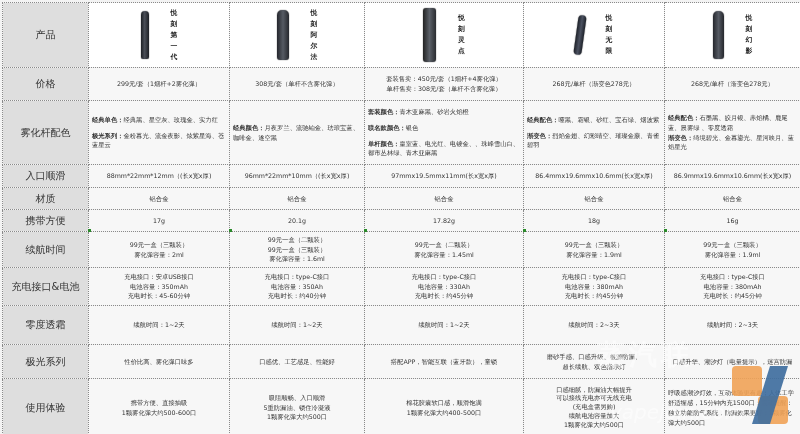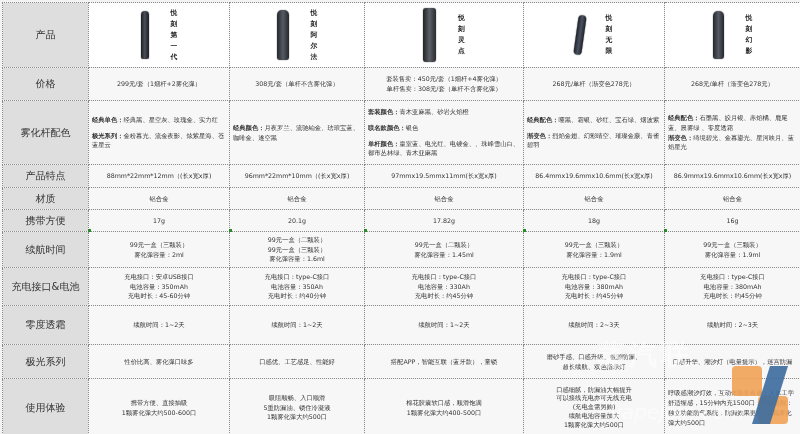--- a/index.html
+++ b/index.html
@@ -145,21 +145,21 @@
         <span class="gap"></span>
         <span class="line"><span class="lbl">渐变色：</span><span>烈焰金翅、幻彩晴空、璀璨金蕨、青雀碧羽</span></span>
       </td>
       <td class="left">
         <span class="line"><span class="lbl">经典配色：</span><span>石墨黑、皎月银、赤焰橘、鹿尾蓝、晨雾绿 、零度透霜</span></span>
         <span class="line"><span class="lbl">渐变色：</span><span>绮境碧光、金暮鎏光、星河映月、蓝焰星光</span></span>
       </td>
     </tr>
 
     <tr style="height:23px">
-      <td class="hdr">产品特点</td>
+      <td class="hdr">入口顺滑</td>
       <td>88mm*22mm*12mm（(长x宽x厚)</td>
       <td>96mm*22mm*10mm（(长x宽x厚)</td>
       <td>97mmx19.5mmx11mm(长x宽x厚)</td>
       <td>86.4mmx19.6mmx10.6mm(长x宽x厚)</td>
       <td>86.9mmx19.6mmx10.6mm(长x宽x厚)</td>
     </tr>
 
     <tr style="height:22px">
       <td class="hdr">材质</td>
       <td>铝合金</td>

